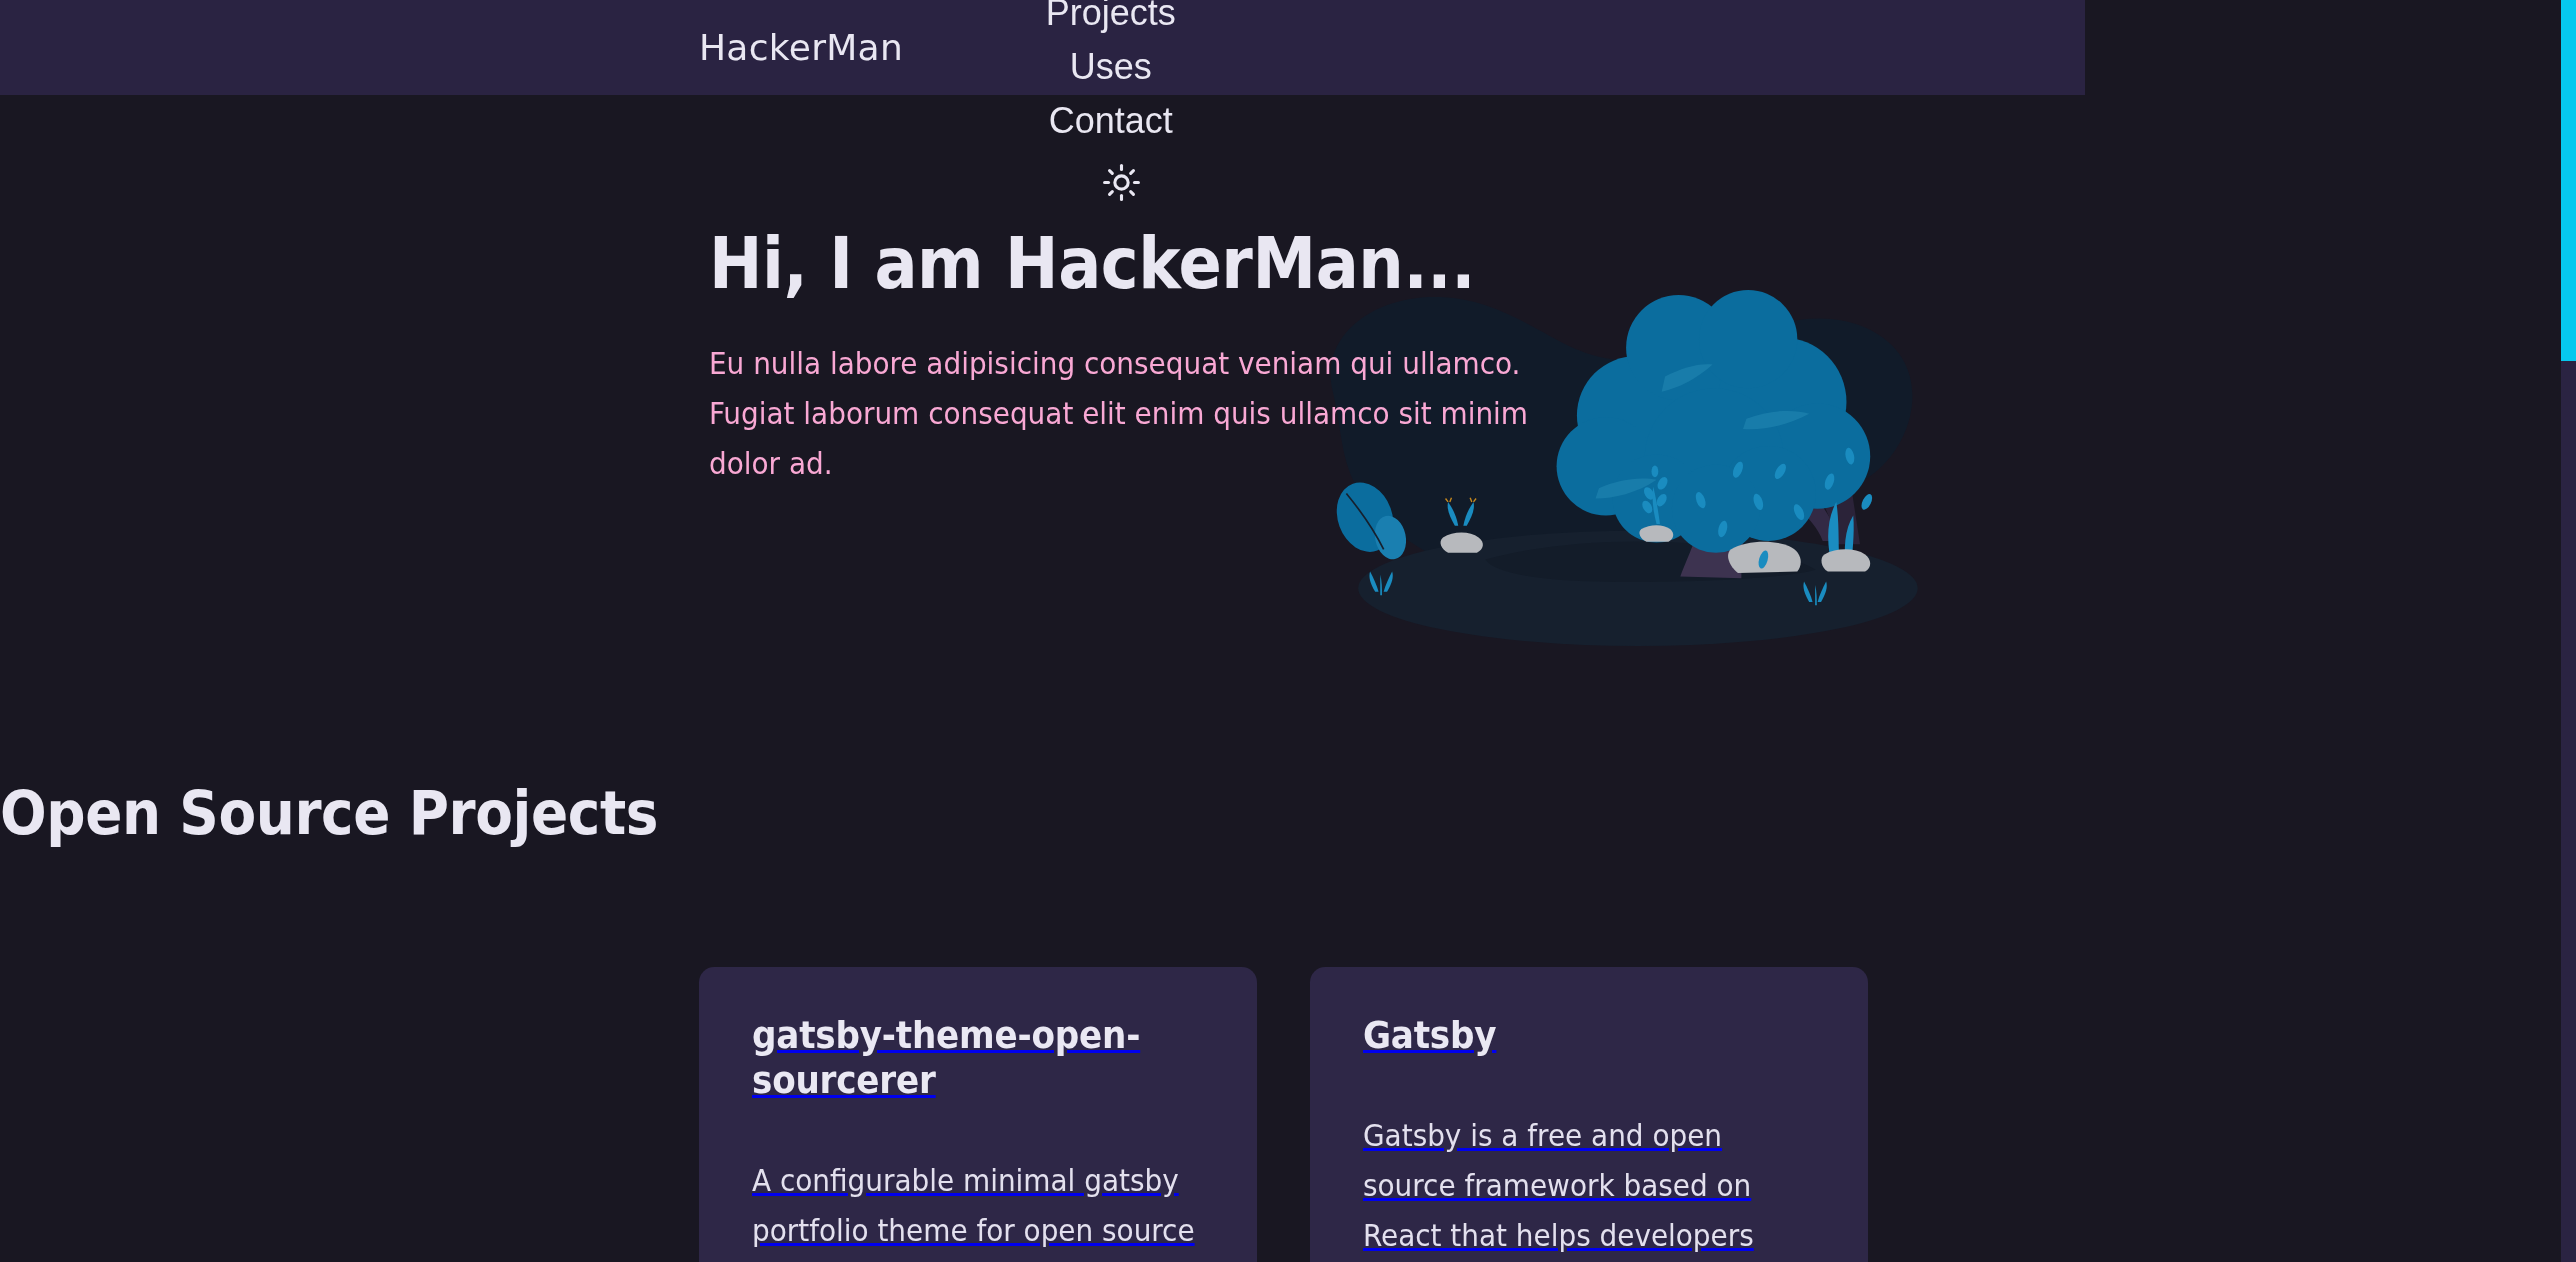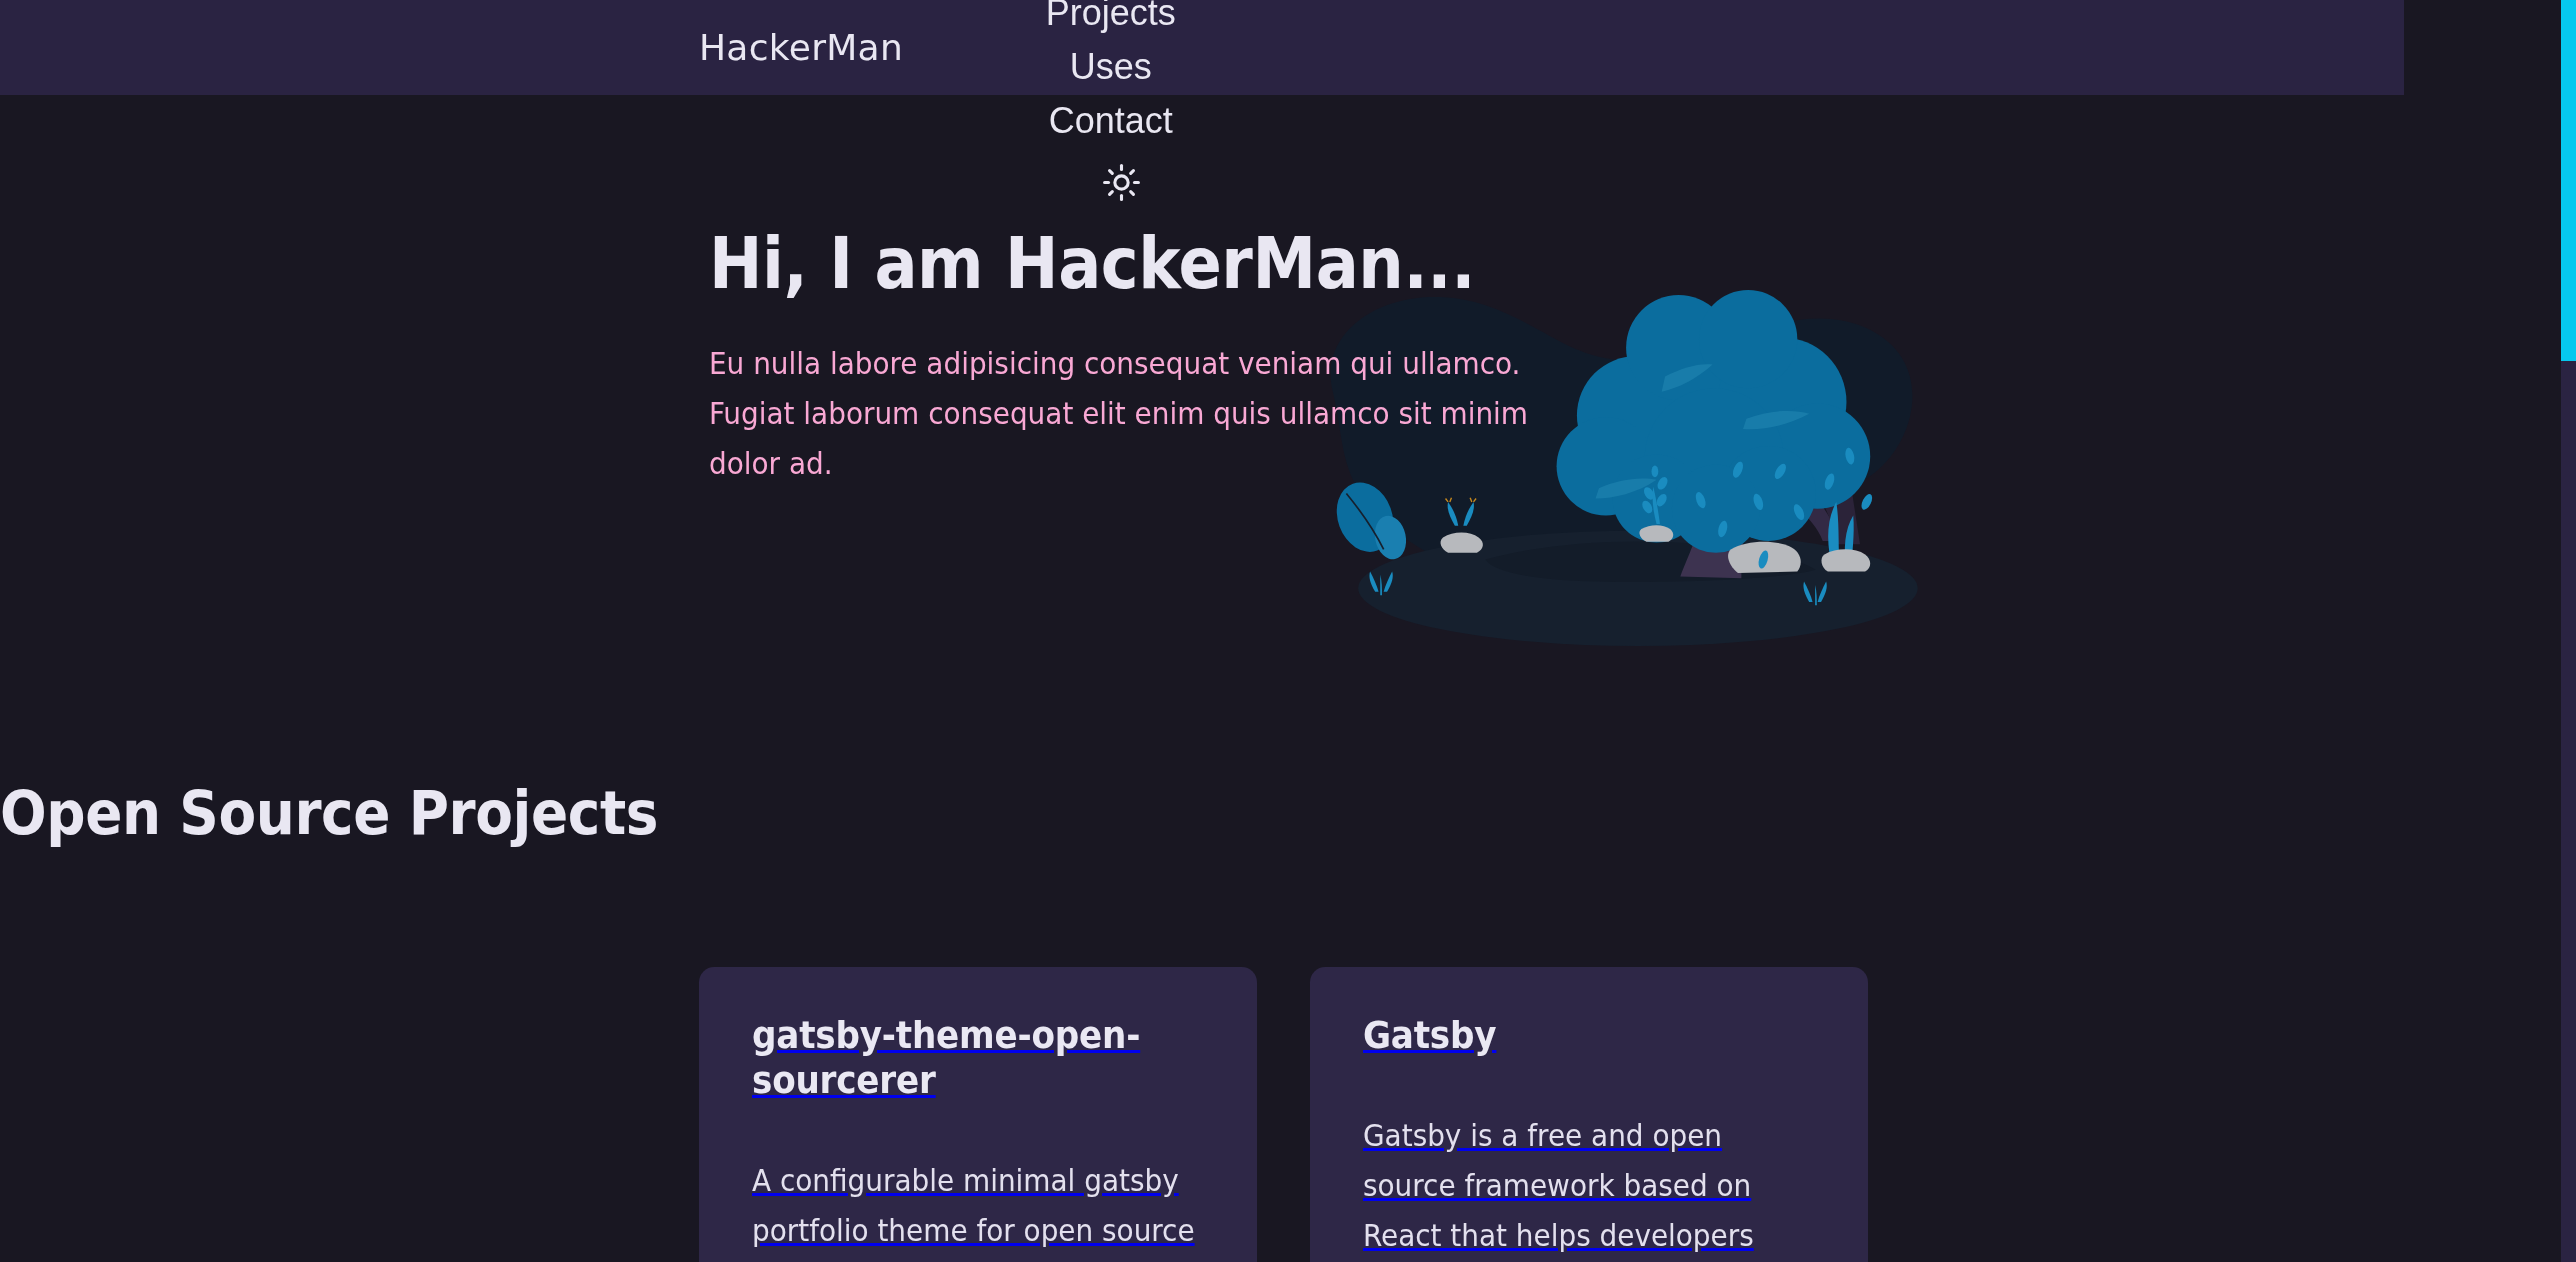--- a/index.html
+++ b/index.html
@@ -13,21 +13,21 @@
   body {
     background:#191722;
     font-family:"Liberation Sans", sans-serif;
     -webkit-font-smoothing:antialiased;
   }
 
   
   .header {
     position:absolute;
     top:0; left:0;
-    width:2404px;
+    width:2085px;
     height:95px;
     background:#2a2342;
     display:flex;
     align-items:center;
     z-index:20;
     padding-left:36px;
   }
 
   .brand {
     position:absolute;

